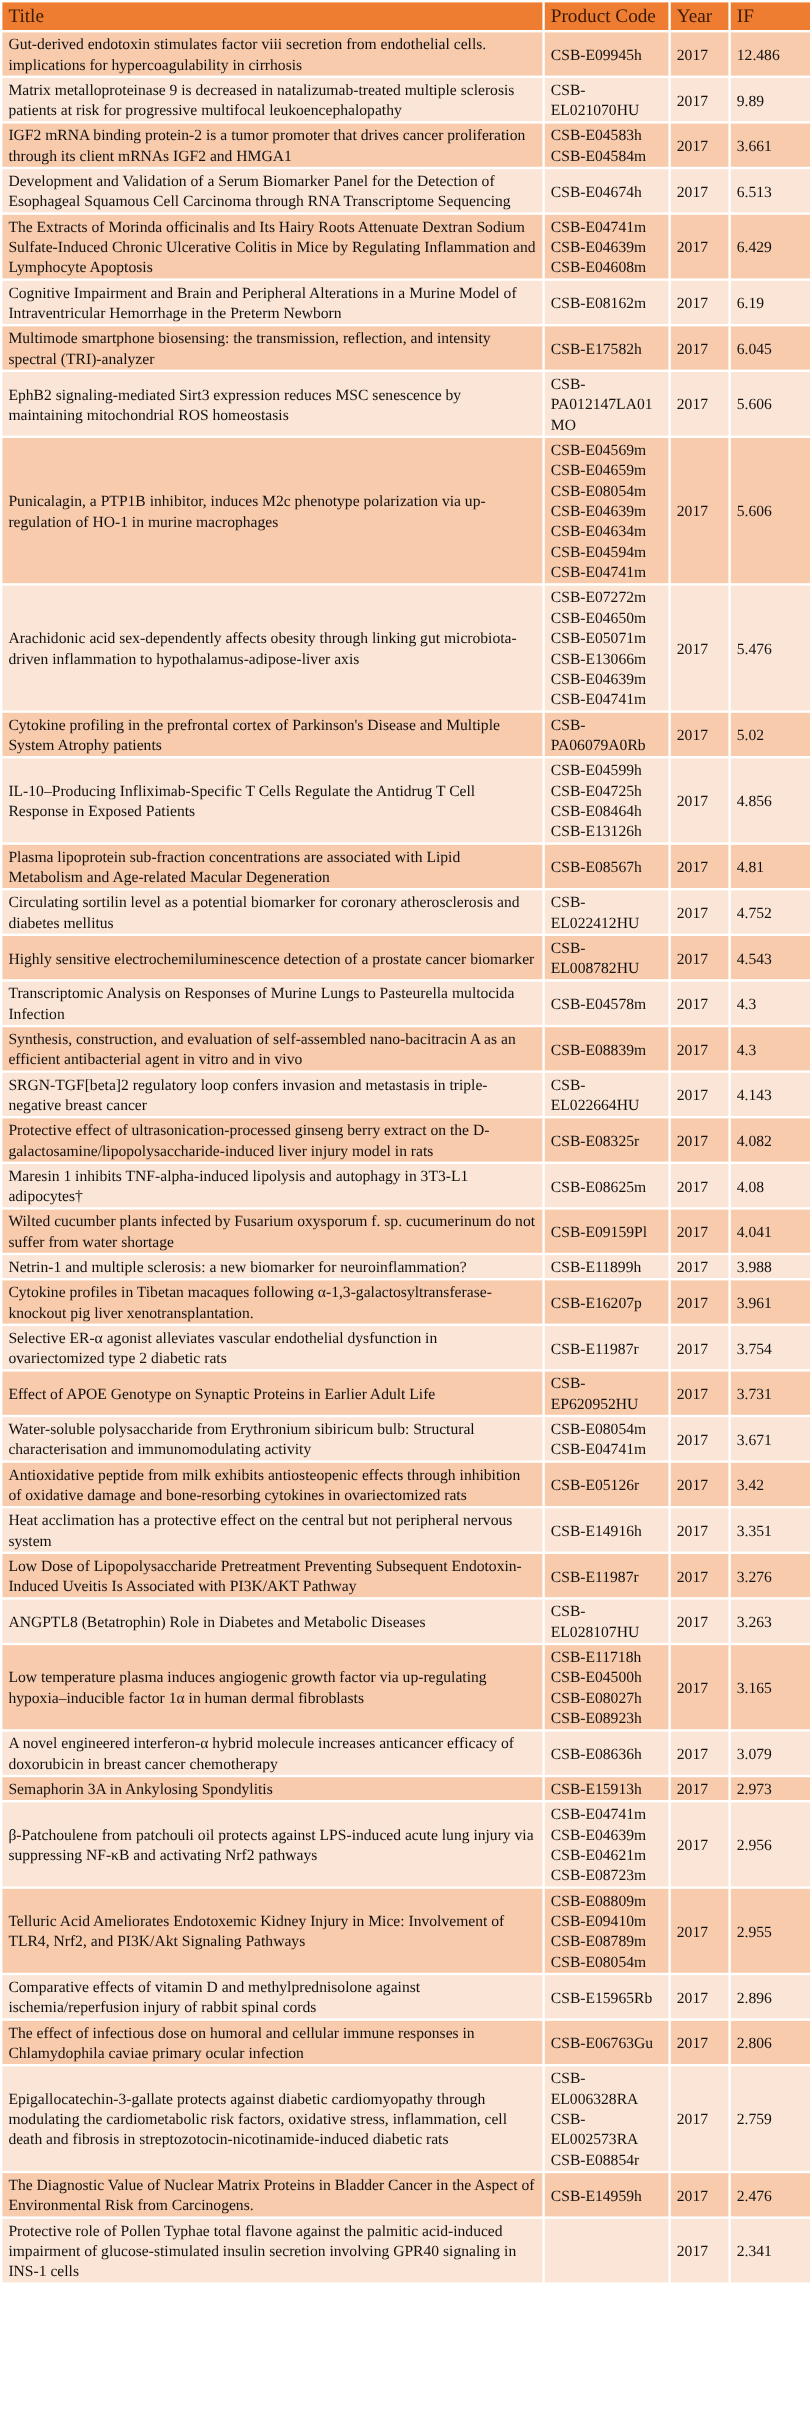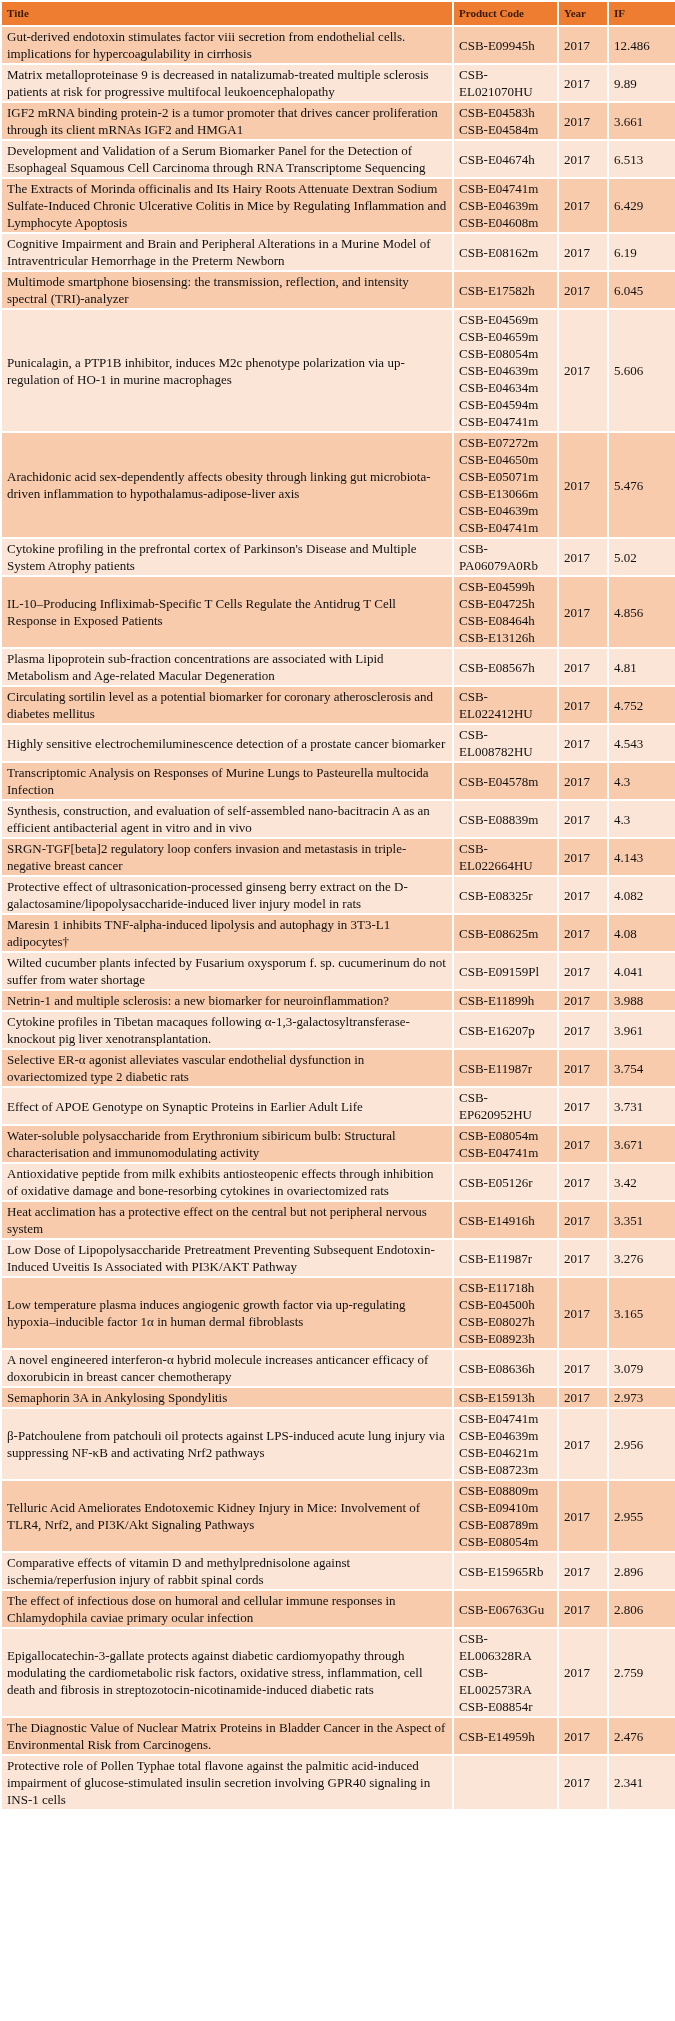--- a/index.html
+++ b/index.html
@@ -19,22 +19,22 @@
     vertical-align:middle;
     font-size:13px;
     line-height:17px;
     word-wrap:break-word;
     overflow-wrap:break-word;
     text-align:left;
   }
   thead th{
     background:var(--header-bg);
     color:var(--header-text);
-    font-weight:bold;
-    font-size:11px;
+    font-weight:normal;
+    font-size:16px;
     padding:3px 5px;
   }
   tbody tr:nth-child(odd){background:var(--row-odd);}
   tbody tr:nth-child(even){background:var(--row-even);}
   .product-code{white-space:normal;}
 </style>
 </head>
 <body>
 
 <table>
@@ -106,20 +106,28 @@
       </tr>
       <tr>
         <td>Multimode smartphone biosensing: the transmission, reflection, and intensity spectral (TRI)-analyzer</td>
         <td>
           <div class="product-code">CSB-E17582h</div>
         </td>
         <td>2017</td>
         <td>6.045</td>
       </tr>
       <tr>
+        <td>EphB2 signaling-mediated Sirt3 expression reduces MSC senescence by maintaining mitochondrial ROS homeostasis</td>
+        <td>
+          <div class="product-code">CSB-PA012147LA01MO</div>
+        </td>
+        <td>2017</td>
+        <td>5.606</td>
+      </tr>
+      <tr>
         <td>Punicalagin, a PTP1B inhibitor, induces M2c phenotype polarization via up-regulation of HO-1 in murine macrophages</td>
         <td>
           <div class="product-code">CSB-E04569m</div>
           <div class="product-code">CSB-E04659m</div>
           <div class="product-code">CSB-E08054m</div>
           <div class="product-code">CSB-E04639m</div>
           <div class="product-code">CSB-E04634m</div>
           <div class="product-code">CSB-E04594m</div>
           <div class="product-code">CSB-E04741m</div>
         </td>
@@ -289,20 +297,28 @@
       </tr>
       <tr>
         <td>Low Dose of Lipopolysaccharide Pretreatment Preventing Subsequent Endotoxin-Induced Uveitis Is Associated with PI3K/AKT Pathway</td>
         <td>
           <div class="product-code">CSB-E11987r</div>
         </td>
         <td>2017</td>
         <td>3.276</td>
       </tr>
       <tr>
+        <td>ANGPTL8 (Betatrophin) Role in Diabetes and Metabolic Diseases</td>
+        <td>
+          <div class="product-code">CSB-EL028107HU</div>
+        </td>
+        <td>2017</td>
+        <td>3.263</td>
+      </tr>
+      <tr>
         <td>Low temperature plasma induces angiogenic growth factor via up-regulating hypoxia–inducible factor 1α in human dermal fibroblasts</td>
         <td>
           <div class="product-code">CSB-E11718h</div>
           <div class="product-code">CSB-E04500h</div>
           <div class="product-code">CSB-E08027h</div>
           <div class="product-code">CSB-E08923h</div>
         </td>
         <td>2017</td>
         <td>3.165</td>
       </tr>

